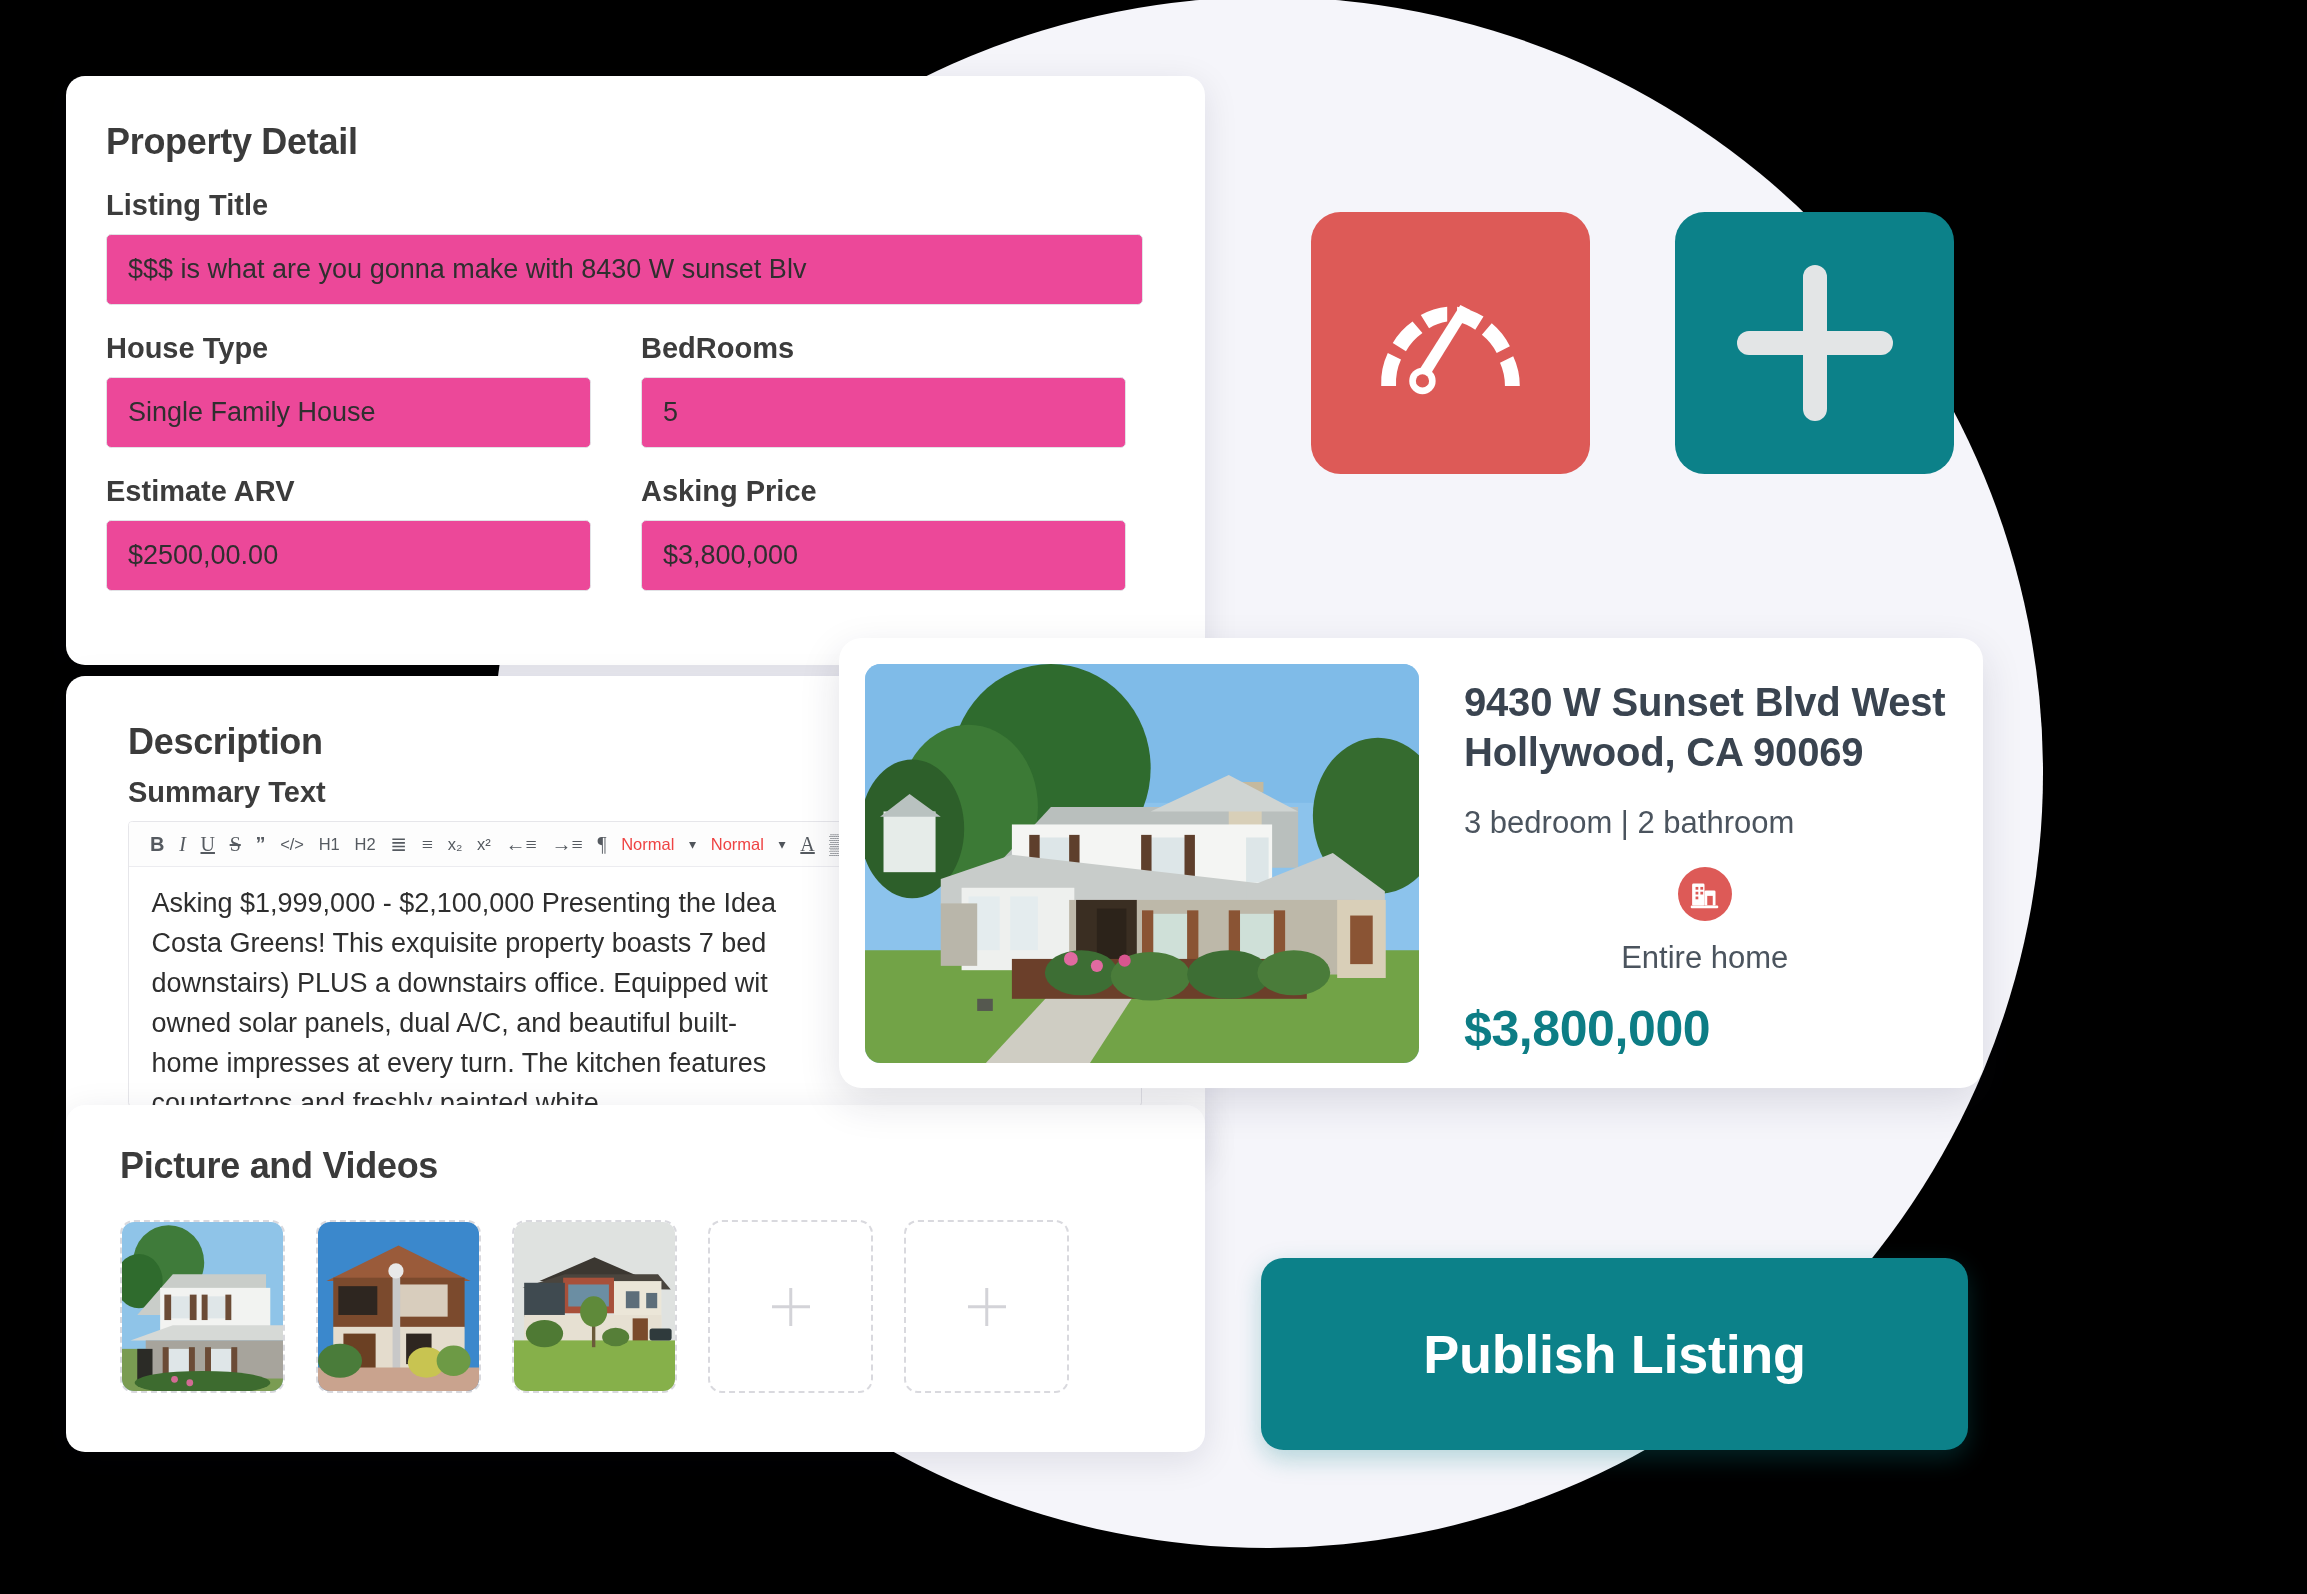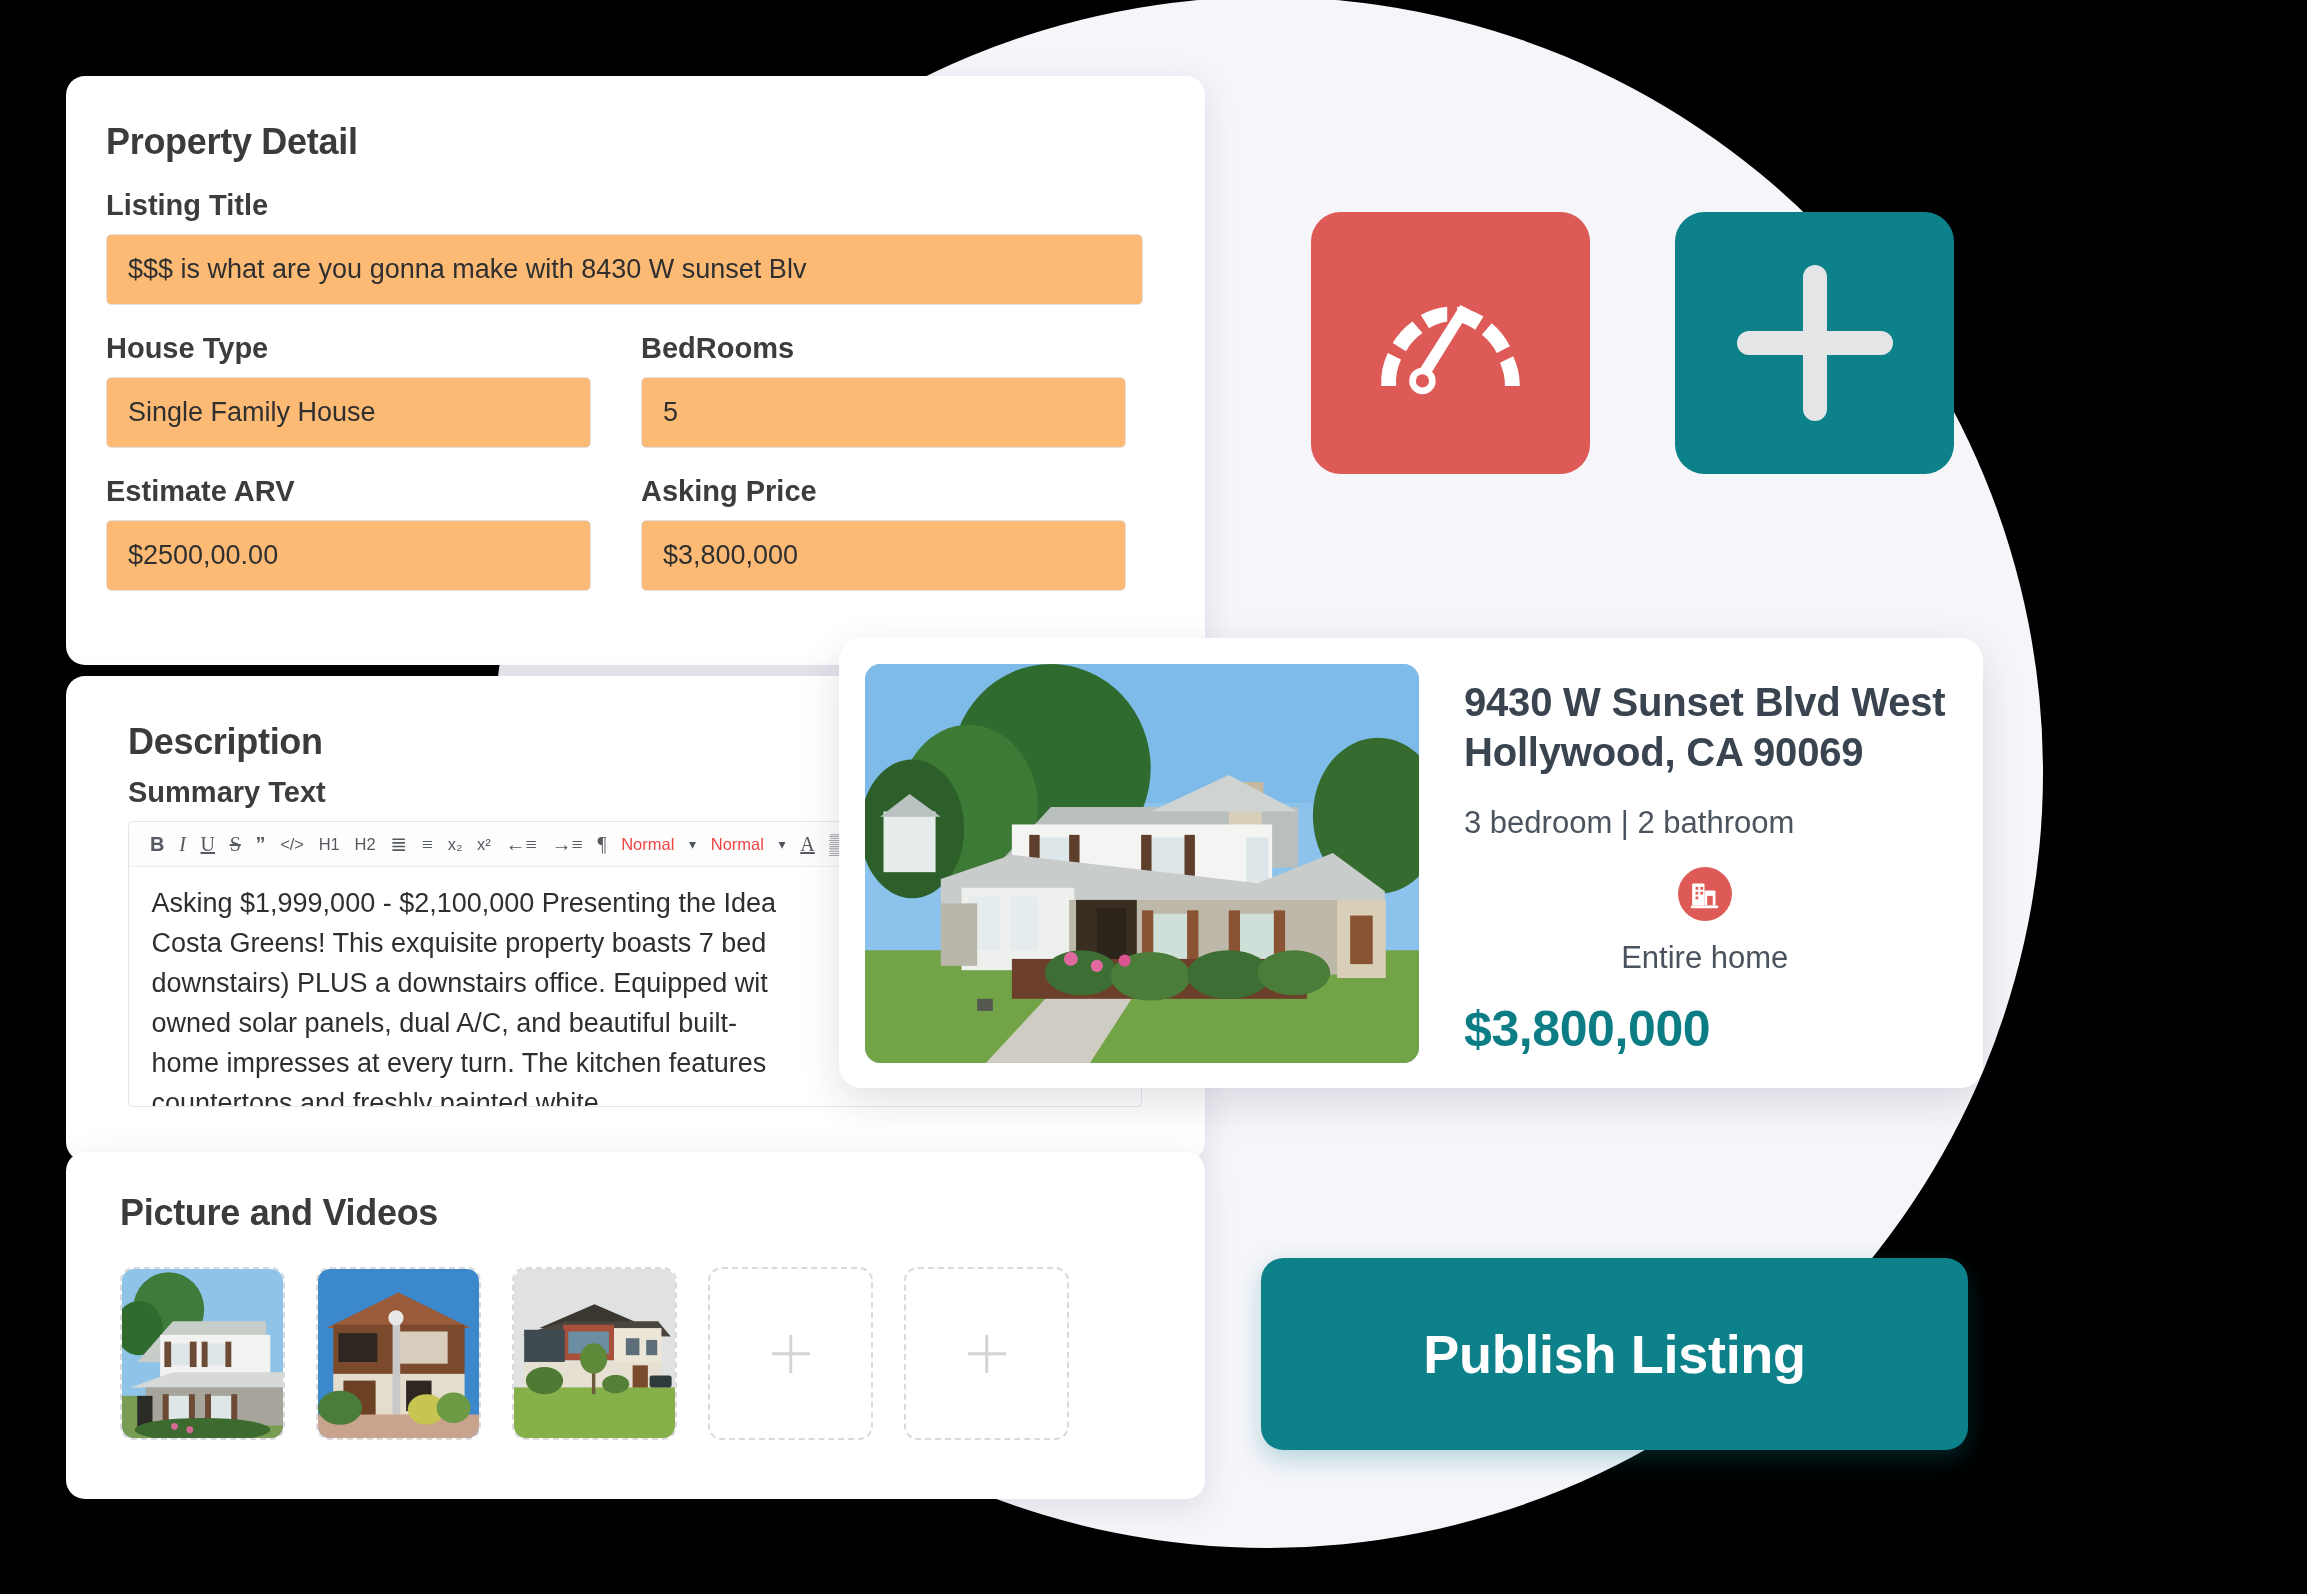--- a/index.html
+++ b/index.html
@@ -34,21 +34,21 @@
   .card {
     position: absolute;
     background: #ffffff;
     border-radius: 19px;
     box-shadow: 0 8.7px 35px rgba(20,20,50,0.10);
   }
 
   
   .card-property { left: 66px;  top: 76px;   width: 1139px; height: 589px; }
   .card-description { left: 66px; top: 676px; width: 1139px; height: 485px; }
-  .card-media { left: 66px; top: 1152px; width: 1139px; height: 347px; }
+  .card-media { left: 66px; top: 1105px; width: 1139px; height: 347px; }
 
   .card-title {
     font-size: 36px;
     font-weight: 700;
     color: #3b3b3b;
     letter-spacing: -0.3px;
   }
 
   .field-label {
     font-size: 29px;
@@ -56,21 +56,21 @@
     color: #3c3c3c;
     margin-bottom: 12px;
     display: block;
   }
 
   .text-input {
     width: 100%;
     height: 71px;
     border: 1.7px solid #e2e2e6;
     border-radius: 5.2px;
-    background: #fdba74;
+    background: #ec4899;
     font-family: "Liberation Sans", sans-serif;
     font-size: 27px;
     color: #2f2f2f;
     padding: 0 21px;
     outline: none;
   }
 
   .prop-body { padding: 45px 62px 0 40px; }
   .prop-row { display: flex; gap: 50px; margin-top: 27px; }
   .prop-col { width: 485px; }

